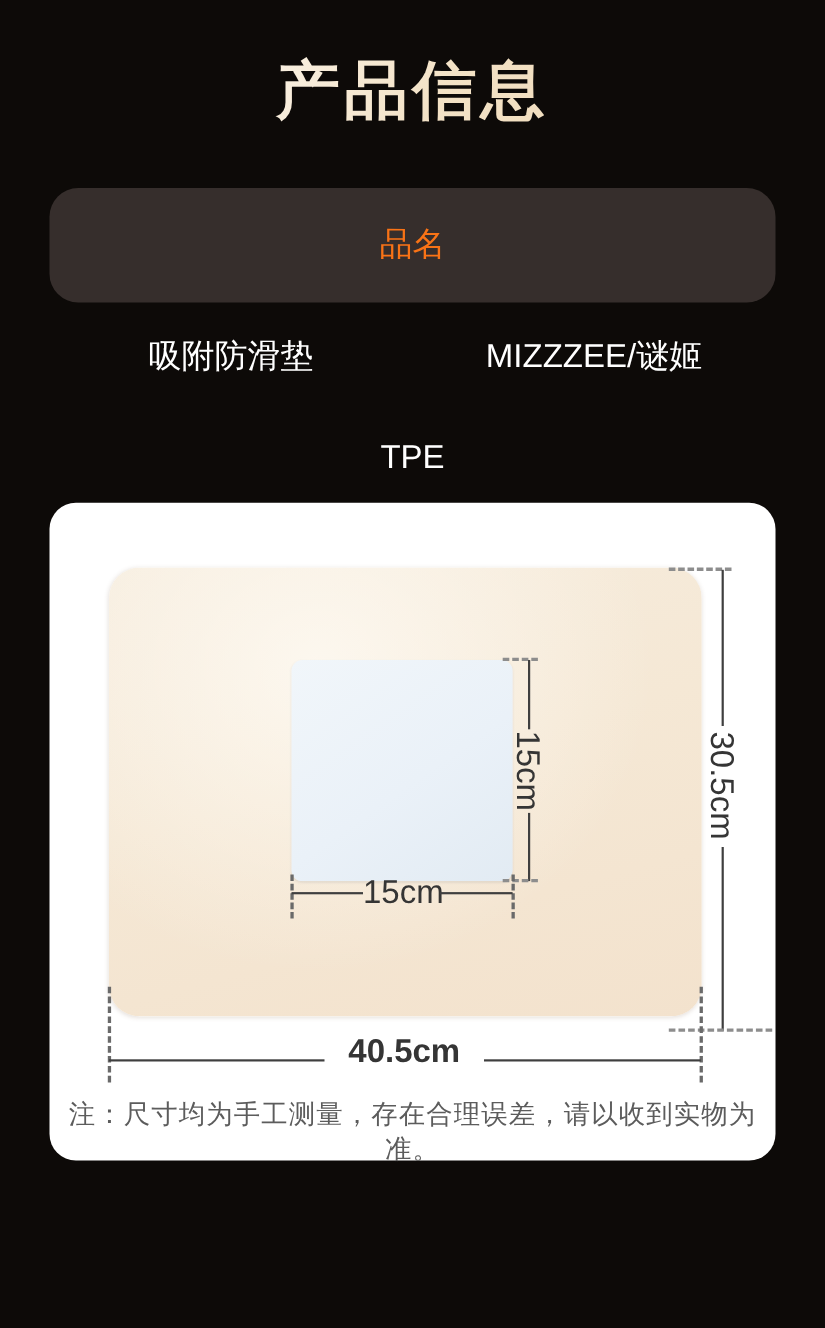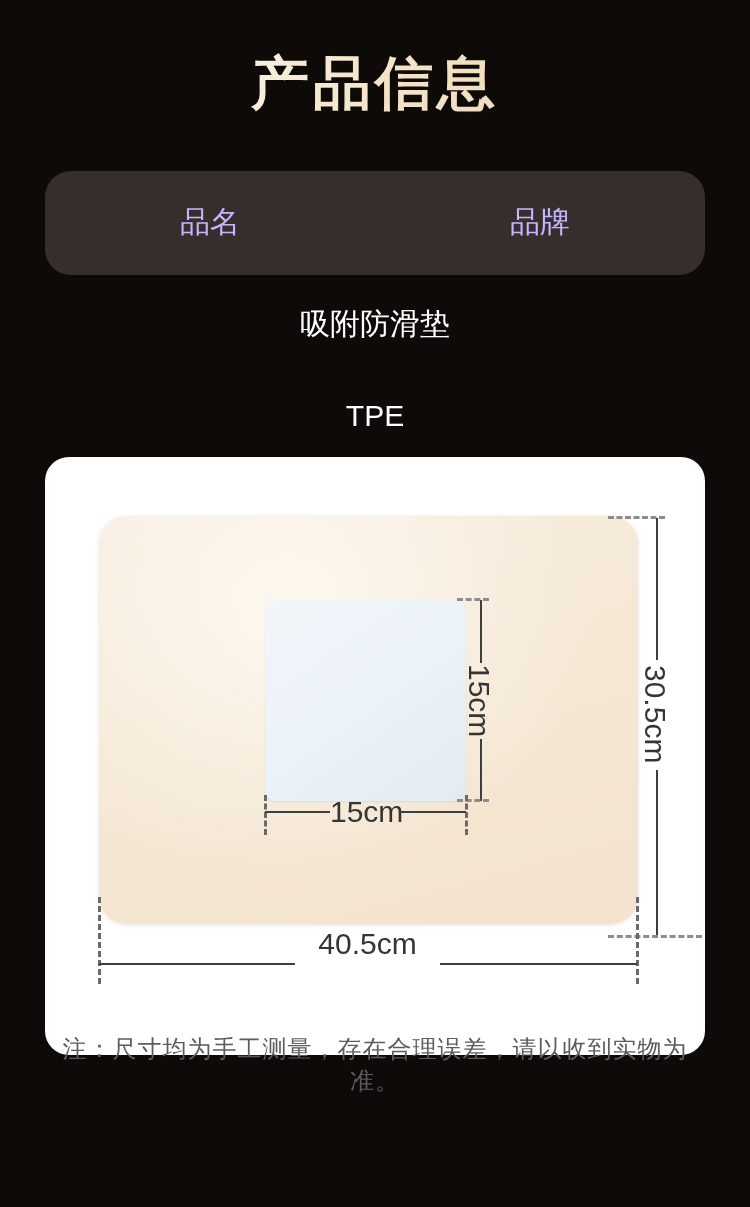--- a/index.html
+++ b/index.html
@@ -31,21 +31,21 @@
   .row { display: flex; width: 660px; }
   .row .cell {
     flex: 1; display: flex; align-items: center; justify-content: center;
     font-size: 30px; color: #ffffff;
   }
   .row.header {
     height: 104px;
     background: #362e2c;
     border-radius: 26px;
   }
-  .row.header .cell { color: #c4b5fd; }
+  .row.header .cell { color: #f97316; }
   .row.value { height: 100px; }
   .row.value.tall { height: 82px; flex-direction: column; }
 
   
   .card {
     margin: 0 45px;
     width: 660px; height: 598px;
     background: #ffffff;
     border-radius: 24px;
     position: relative;
@@ -82,37 +82,36 @@
     text-orientation: mixed;
     line-height: 1;
   }
 
   .note {
     position: absolute; left: 0; right: 0; top: 540px;
     text-align: center;
     font-size: 24px;
     color: #5c5c5c;
     letter-spacing: 1px;
-    margin-top: 36px;
   }
 </style>
 </head>
 <body>
 
 <div class="page">
 
   <h1 class="title">产品信息</h1>
 
   <div class="spec">
     <div class="row header">
       <div class="cell">品名</div>
-      <div class="cell">品牌</div>
     </div>
     <div class="row value">
       <div class="cell">吸附防滑垫</div>
+      <div class="cell">MIZZZEE/谜姬</div>
     </div>
     <div class="row value tall">
       <div class="cell">TPE</div>
     </div>
   </div>
 
   <div class="card">
 
     <div class="mat"></div>
     <div class="pad"></div>
@@ -131,19 +130,19 @@
 
     <div class="dash-h" style="left:563px; top:59px; width:57px;"></div>
     <div class="dline v" style="left:611px; top:61px; height:142px;"></div>
     <div class="dim-label vert" style="left:595px; top:203px; height:110px;">30.5cm</div>
     <div class="dline v" style="left:611px; top:313px; height:167px;"></div>
     <div class="dash-h" style="left:563px; top:478px; width:94px;"></div>
 
     <div class="dash-v" style="left:53px; top:440px; height:87px;"></div>
     <div class="dash-v" style="left:591px; top:440px; height:87px;"></div>
     <div class="dline h" style="left:54px; top:506px; width:196px;"></div>
-    <div class="dim-label" style="left:250px; top:472px; width:145px;">40.5cm</div>
+    <div class="dim-label" style="left:250px; top:484px; width:145px;font-weight:bold;">40.5cm</div>
     <div class="dline h" style="left:395px; top:506px; width:197px;"></div>
 
     <div class="note">注：尺寸均为手工测量，存在合理误差，请以收到实物为准。</div>
   </div>
 
 </div>
 
 </body></html>

